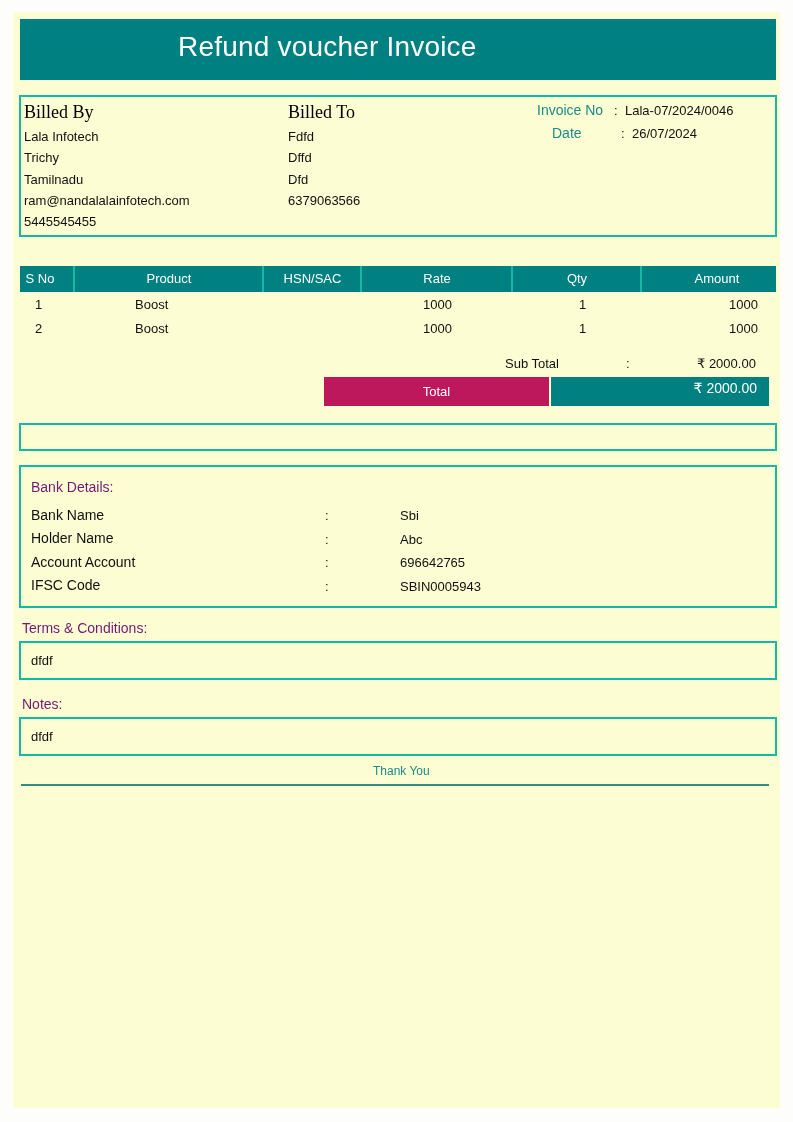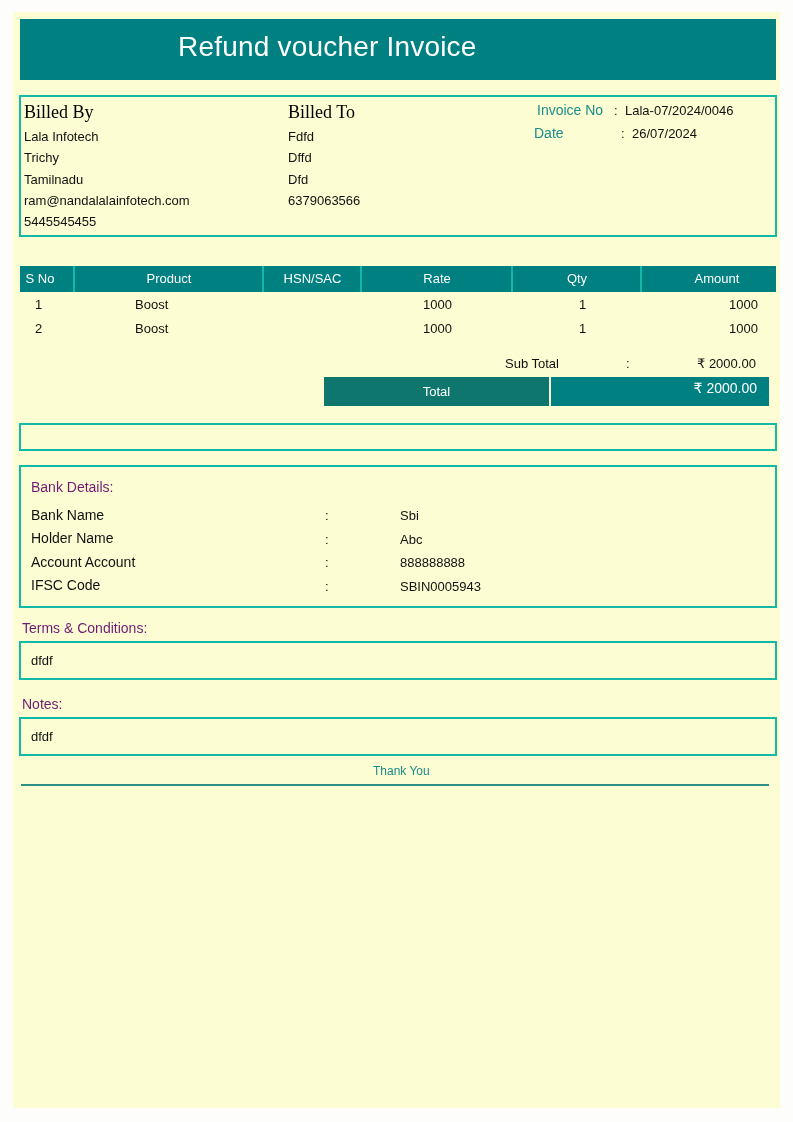--- a/index.html
+++ b/index.html
@@ -46,21 +46,21 @@
   .th {
     position: absolute; top: 0; height: 26px; line-height: 26px;
     color: #ffffff; font-size: 13px; text-align: center;
     box-sizing: border-box;
   }
   .th.sep { border-left: 2px solid #14b8a6; margin-left: 16px; }
   .td { position: absolute; font-size: 13px; color: #111; white-space: nowrap; }
 
   .total-left {
     position: absolute; left: 324px; top: 377px; width: 225px; height: 29px;
-    background: #0f766e; color: #fff; font-size: 13px;
+    background: #be185d; color: #fff; font-size: 13px;
     text-align: center; line-height: 29px;
   }
   .total-right {
     position: absolute; left: 551px; top: 377px; width: 218px; height: 29px;
     background: #008080; color: #fff; font-size: 14px;
   }
 
   .bank-label { font-size: 14px; color: #111; white-space: nowrap; }
   .bank-val { font-size: 13px; color: #111; white-space: nowrap; }
   .sec-label { font-size: 14px; color: #701a75; white-space: nowrap; }
@@ -85,21 +85,21 @@
 
 <div class="abs lbl-h" style="left:288px; top:102px;">Billed To</div>
 <div class="abs line" style="left:288px; top:129px;">Fdfd</div>
 <div class="abs line" style="left:288px; top:150px;">Dffd</div>
 <div class="abs line" style="left:288px; top:172px;">Dfd</div>
 <div class="abs line" style="left:288px; top:193px;">6379063566</div>
 
 <div class="abs teal" style="left:537px; top:102px; font-size:14px;">Invoice No</div>
 <div class="abs line" style="left:614px; top:103px;">:</div>
 <div class="abs line" style="left:625px; top:103px;">Lala-07/2024/0046</div>
-<div class="abs teal" style="left:534px; top:125px; font-size:14px;">Date</div>
+<div class="abs teal" style="left:552px; top:125px; font-size:14px;">Date</div>
 <div class="abs line" style="left:621px; top:126px;">:</div>
 <div class="abs line" style="left:632px; top:126px;">26/07/2024</div>
 
 <div class="th-row">
   <div class="th" style="left:0; width:40px;">S No</div>
   <div class="th sep" style="left:37px; width:190px;">Product</div>
   <div class="th sep" style="left:226px; width:99px;">HSN/SAC</div>
   <div class="th sep" style="left:324px; width:152px;">Rate</div>
   <div class="th sep" style="left:475px; width:130px;">Qty</div>
   <div class="th sep" style="left:604px; width:152px;">Amount</div>
@@ -134,21 +134,21 @@
 <div class="abs bank-label" style="left:31px; top:507px;">Bank Name</div>
 <div class="abs bank-val" style="left:325px; top:508px;">:</div>
 <div class="abs bank-val" style="left:400px; top:508px;">Sbi</div>
 
 <div class="abs bank-label" style="left:31px; top:530px;">Holder Name</div>
 <div class="abs bank-val" style="left:325px; top:532px;">:</div>
 <div class="abs bank-val" style="left:400px; top:532px;">Abc</div>
 
 <div class="abs bank-label" style="left:31px; top:554px;">Account Account</div>
 <div class="abs bank-val" style="left:325px; top:555px;">:</div>
-<div class="abs bank-val" style="left:400px; top:555px;">888888888</div>
+<div class="abs bank-val" style="left:400px; top:555px;">696642765</div>
 
 <div class="abs bank-label" style="left:31px; top:577px;">IFSC Code</div>
 <div class="abs bank-val" style="left:325px; top:579px;">:</div>
 <div class="abs bank-val" style="left:400px; top:579px;">SBIN0005943</div>
 
 <div class="abs sec-label" style="left:22px; top:620px;">Terms &amp; Conditions:</div>
 <div class="box" style="left:19px; top:641px; width:758px; height:39px;">
   <span class="abs" style="left:10px; top:10px; font-size:13px; color:#111;">dfdf</span>
 </div>
 

